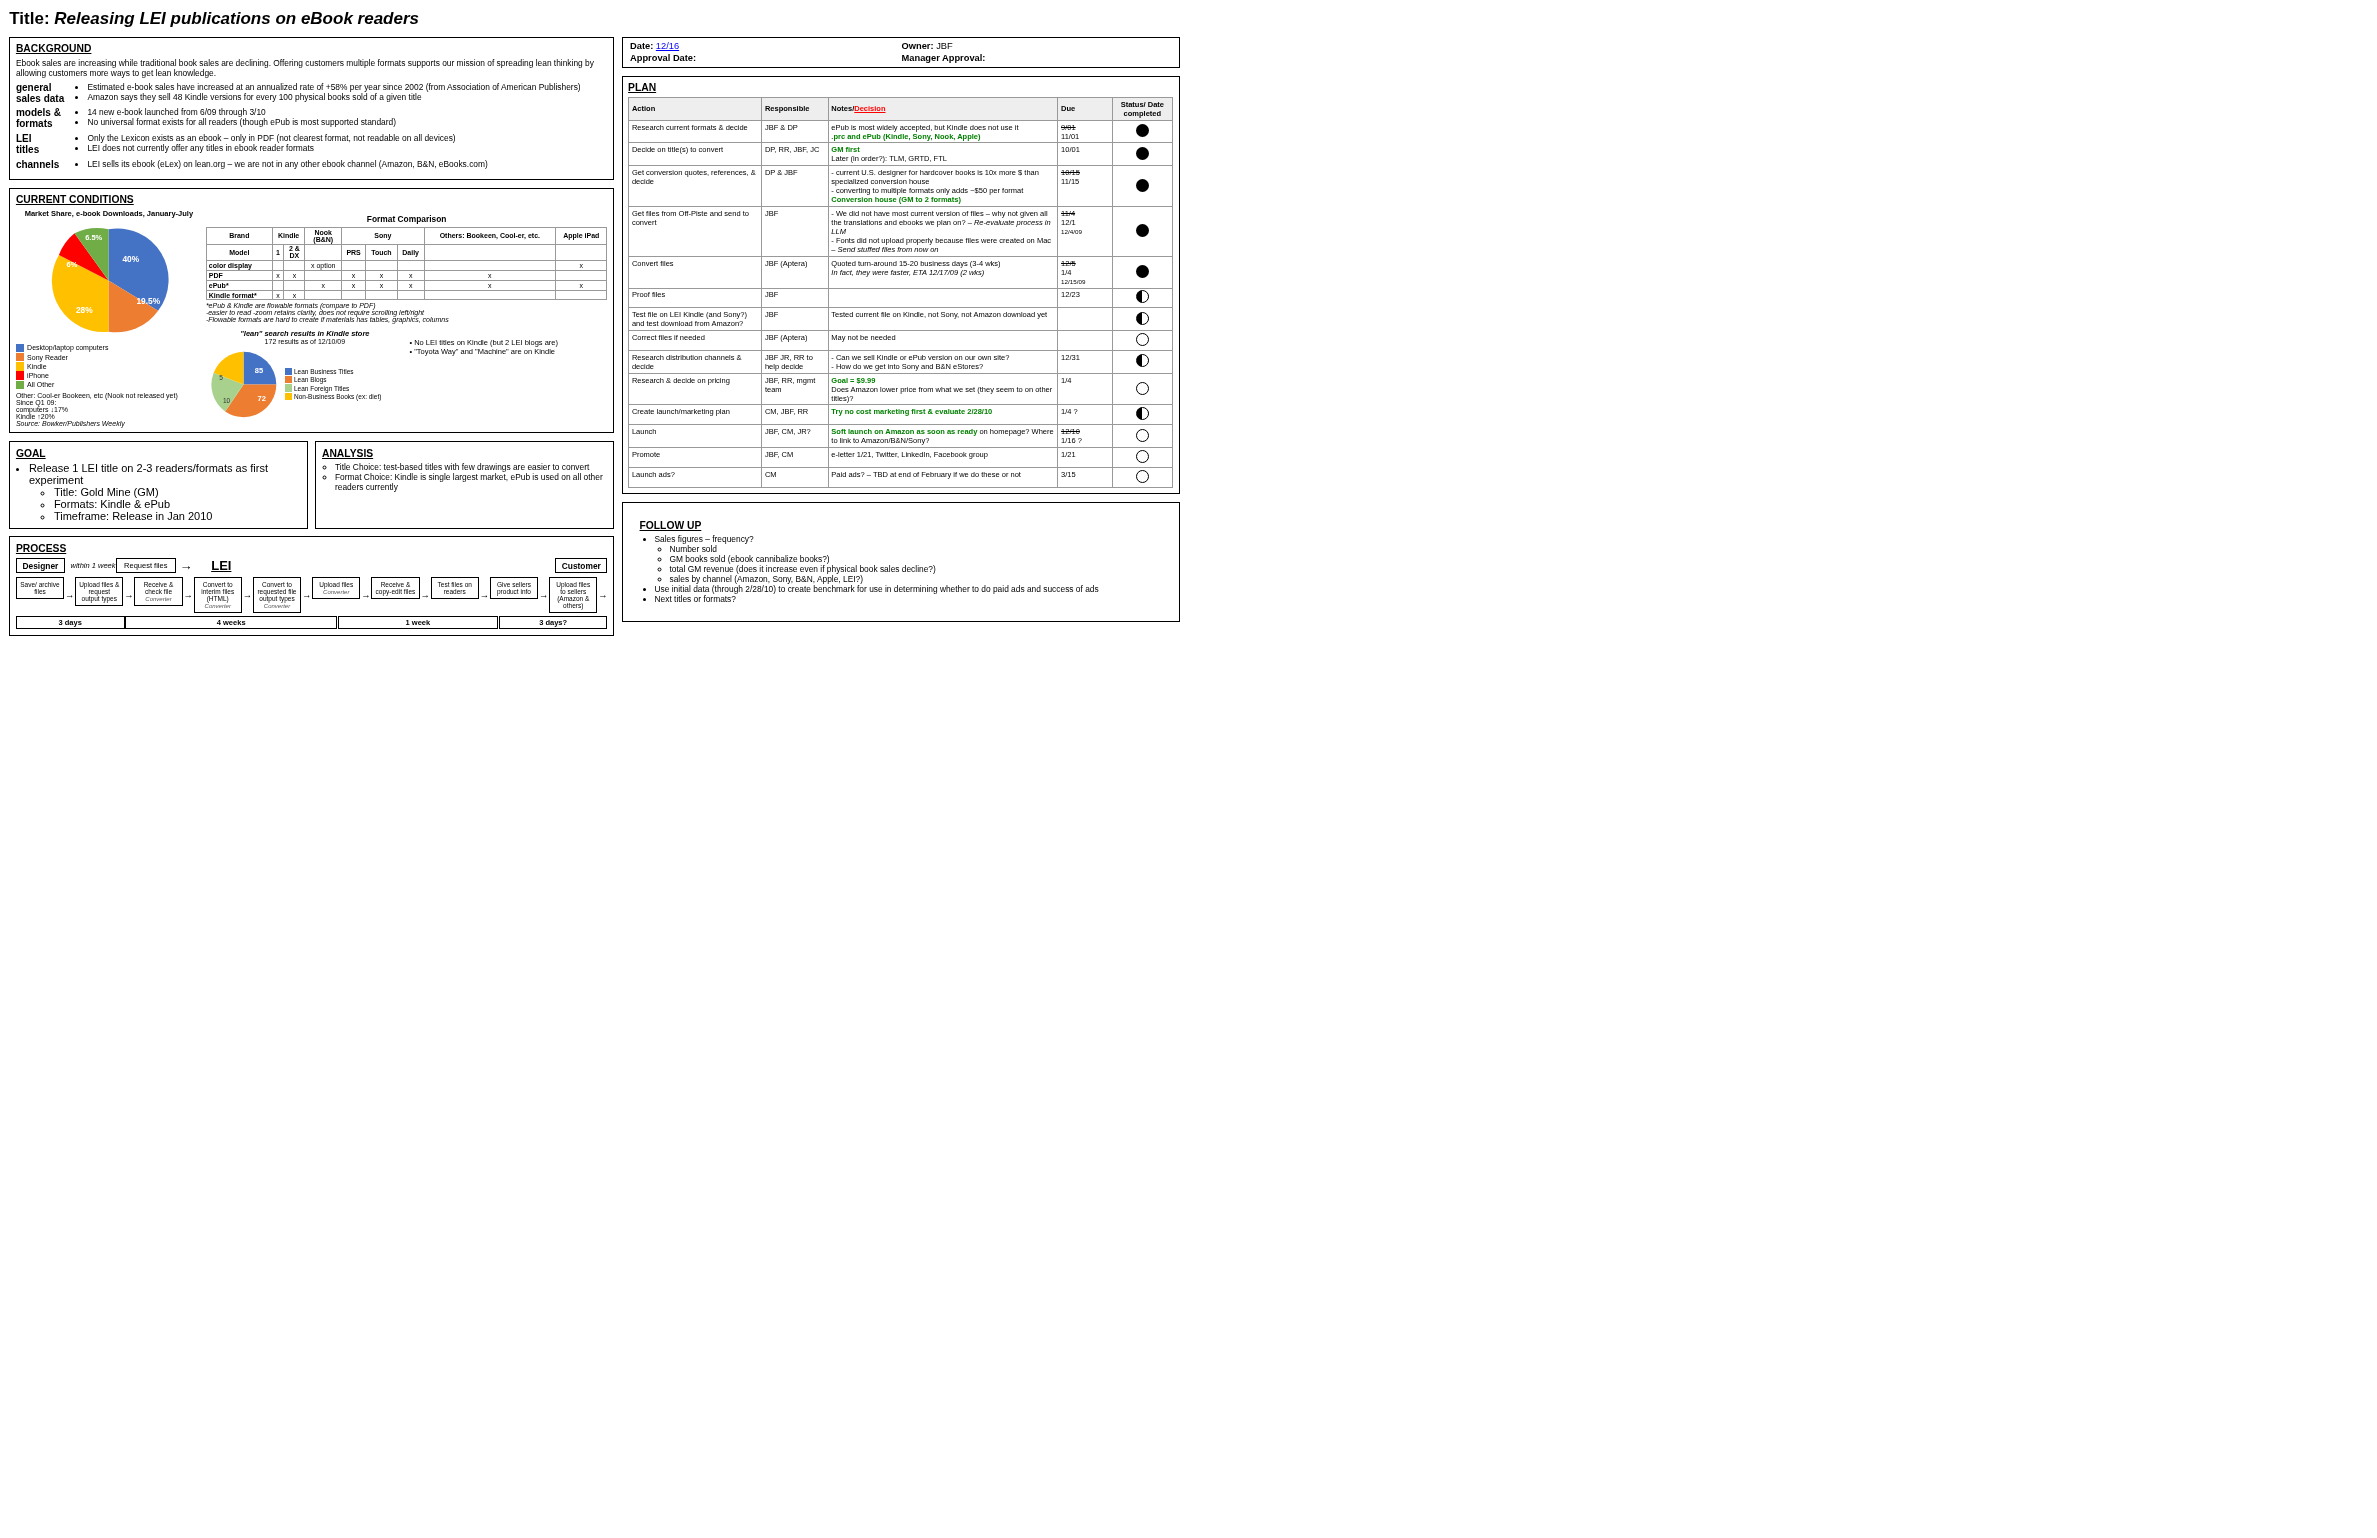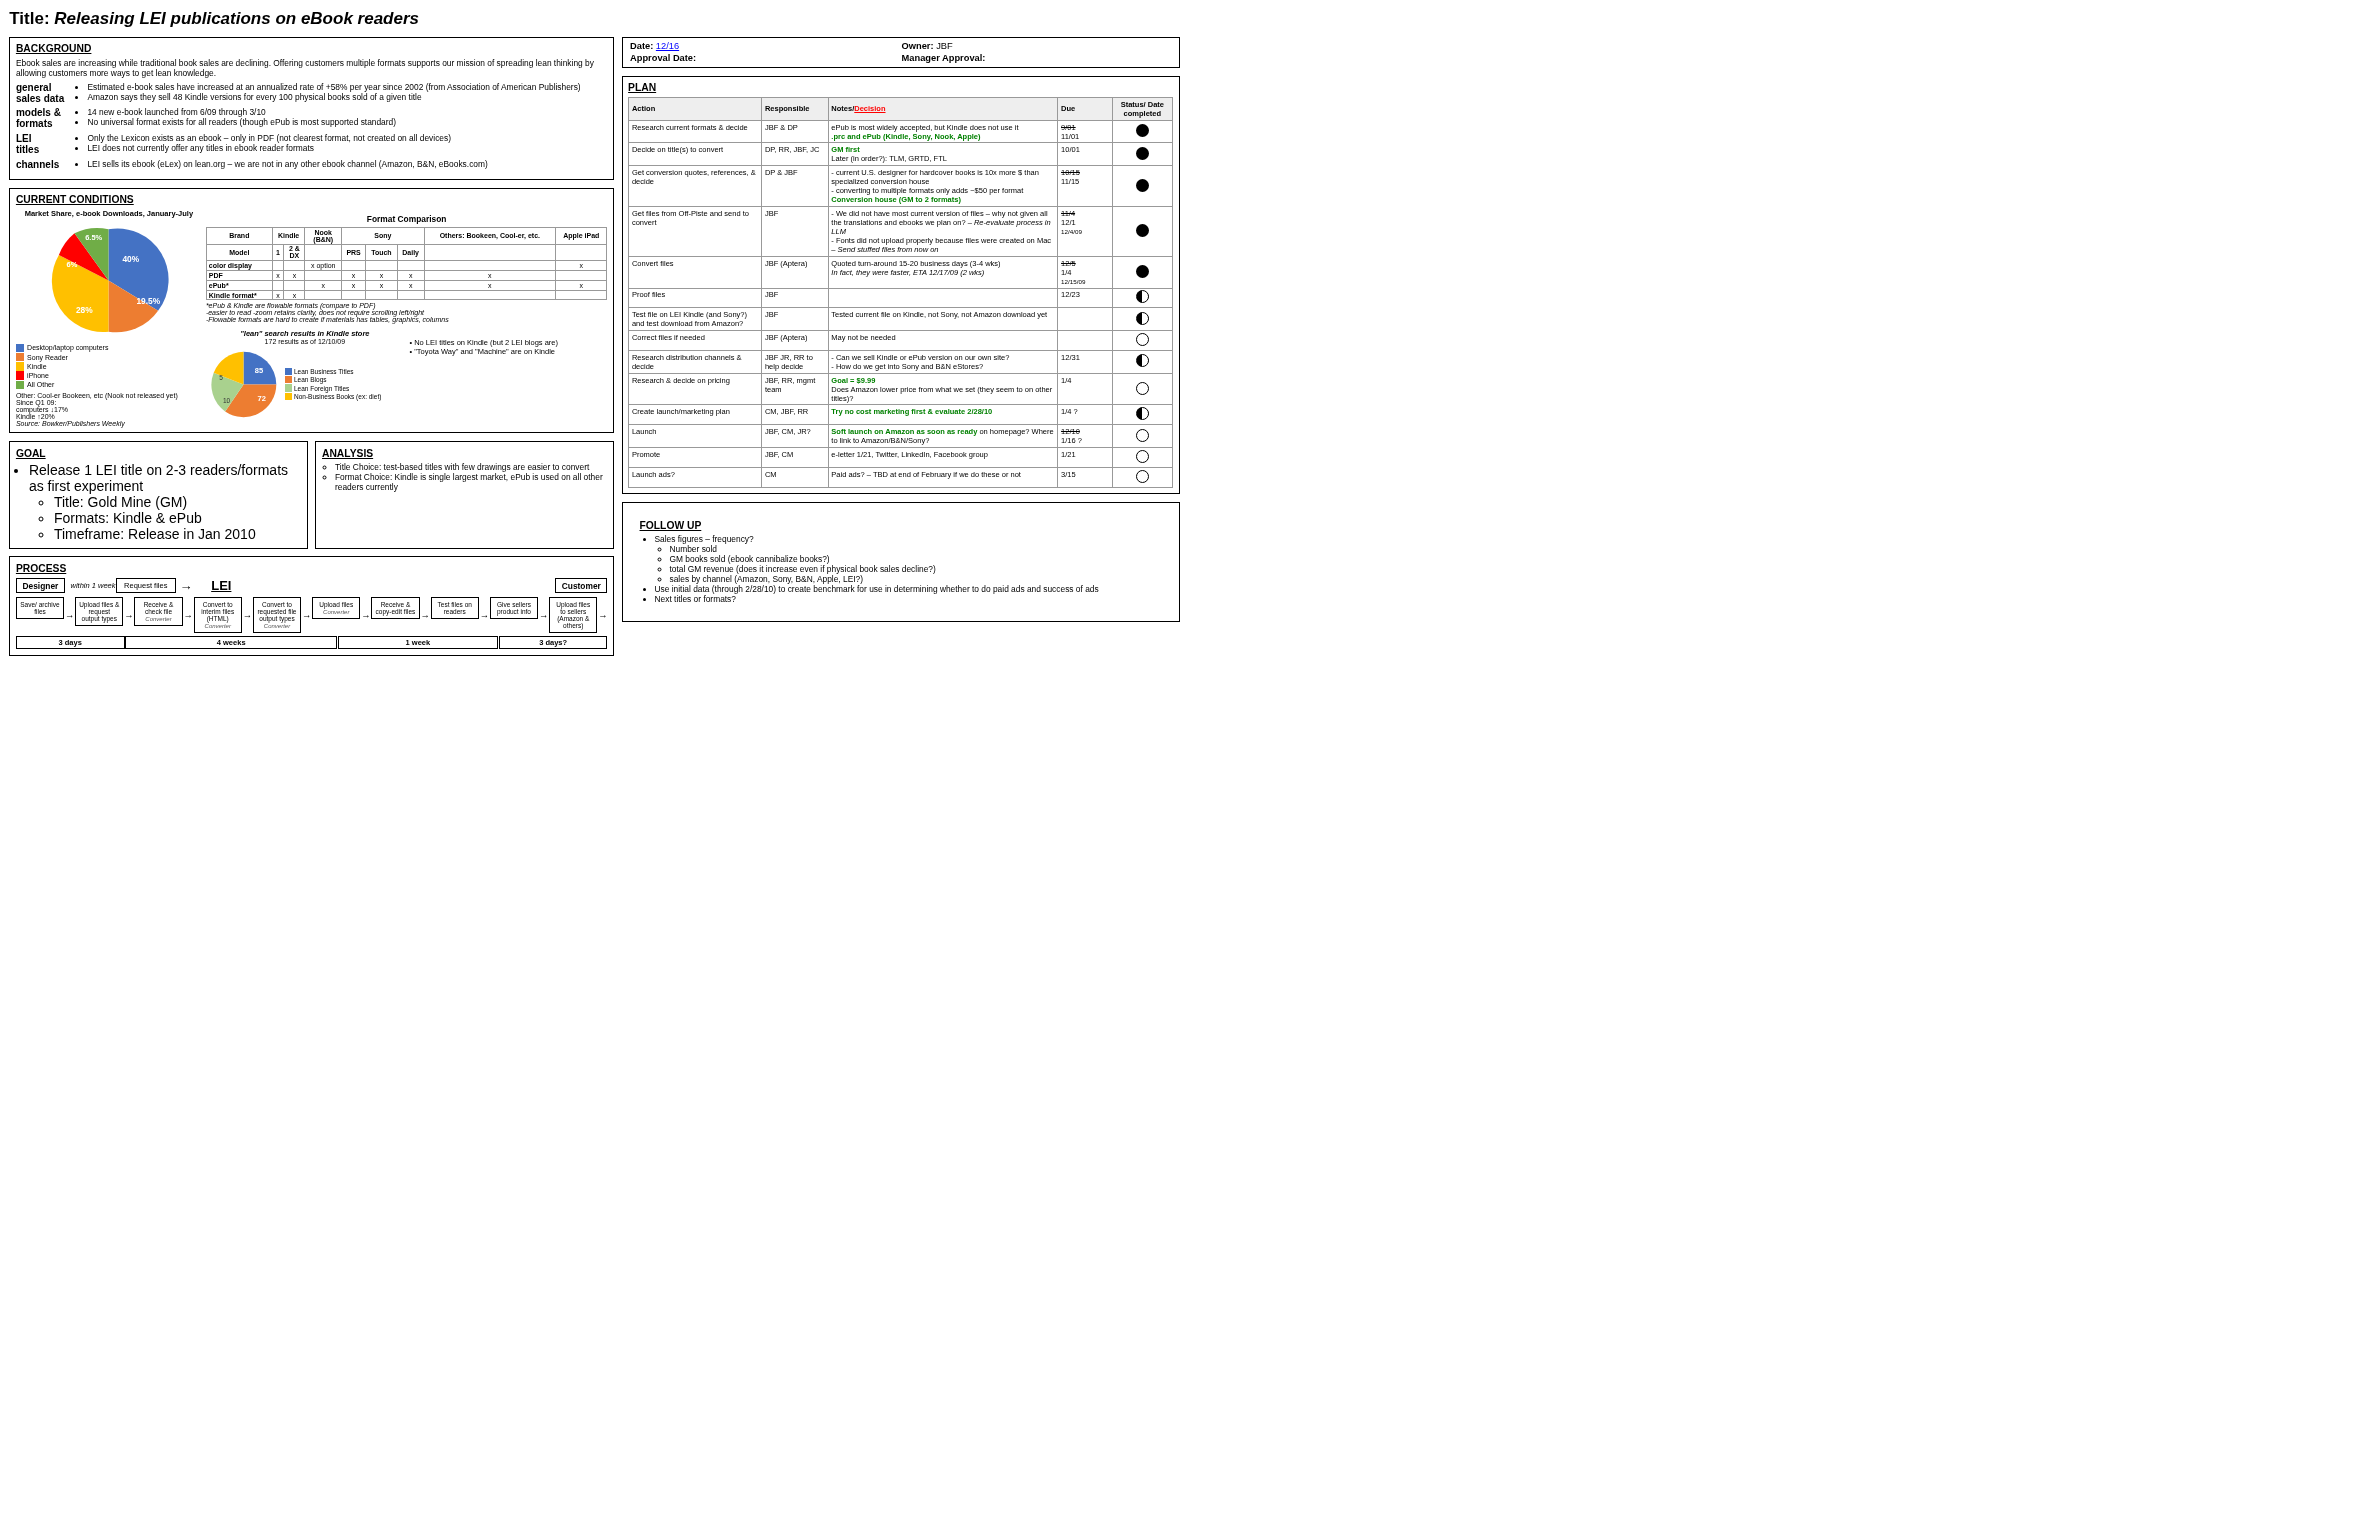--- a/index.html
+++ b/index.html
@@ -79,21 +79,21 @@
           <div class="bg-row">
             <span class="bg-label">models &amp;<br>formats</span>
             <ul class="bg-list">
               <li>14 new e-book launched from 6/09 through 3/10</li>
               <li>No universal format exists for all readers (though ePub is most supported standard)</li>
             </ul>
           </div>
           <div class="bg-row">
             <span class="bg-label">LEI<br>titles</span>
             <ul class="bg-list">
-              <li>Only the Lexicon exists as an ebook – only in PDF (not clearest format, not created on all devices)</li>
+              <li>Only the Lexicon exists as an ebook – only in PDF (not clearest format, not readable on all devices)</li>
               <li>LEI does not currently offer any titles in ebook reader formats</li>
             </ul>
           </div>
           <div class="bg-row">
             <span class="bg-label">channels</span>
             <ul class="bg-list">
               <li>LEI sells its ebook (eLex) on lean.org – we are not in any other ebook channel (Amazon, B&amp;N, eBooks.com)</li>
             </ul>
           </div>
         </div>
@@ -275,21 +275,21 @@
                 <div>• "Toyota Way" and "Machine" are on Kindle</div>
               </div>
             </div>
           </div>
         </div>
       </div>
 
       <div style="display:flex; gap:7.5px;">
         <div class="section-box" style="flex:1;">
           <div class="section-title">GOAL</div>
-          <ul style="font-size:14px; list-style:disc; margin-left:13px;">
+          <ul style="font-size:11px; list-style:disc; margin-left:13px;">
             <li>Release 1 LEI title on 2-3 readers/formats as first experiment
               <ul style="list-style:circle; margin-left:25px;">
                 <li>Title: Gold Mine (GM)</li>
                 <li>Formats: Kindle &amp; ePub</li>
                 <li>Timeframe: Release in Jan 2010</li>
               </ul>
             </li>
           </ul>
         </div>
         <div class="section-box" style="flex:1;">

